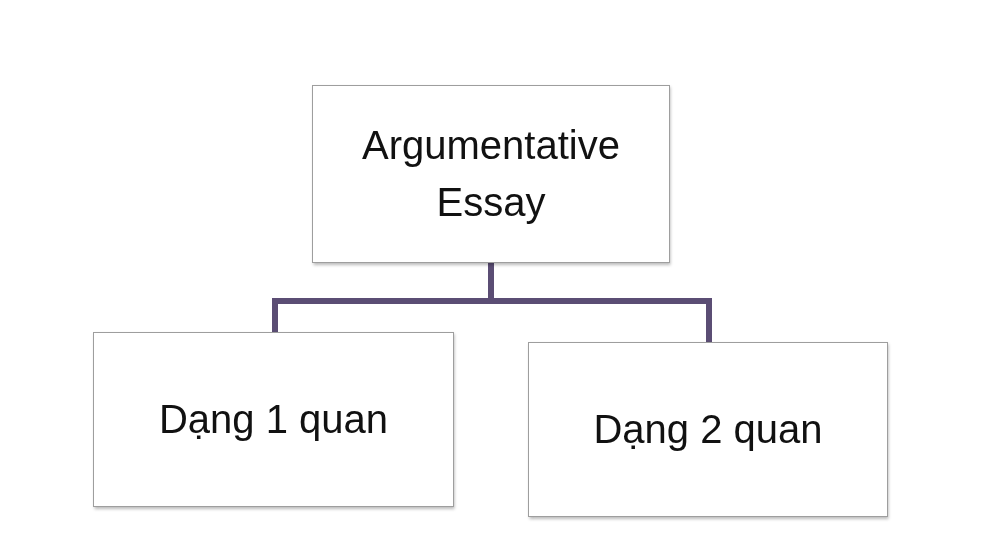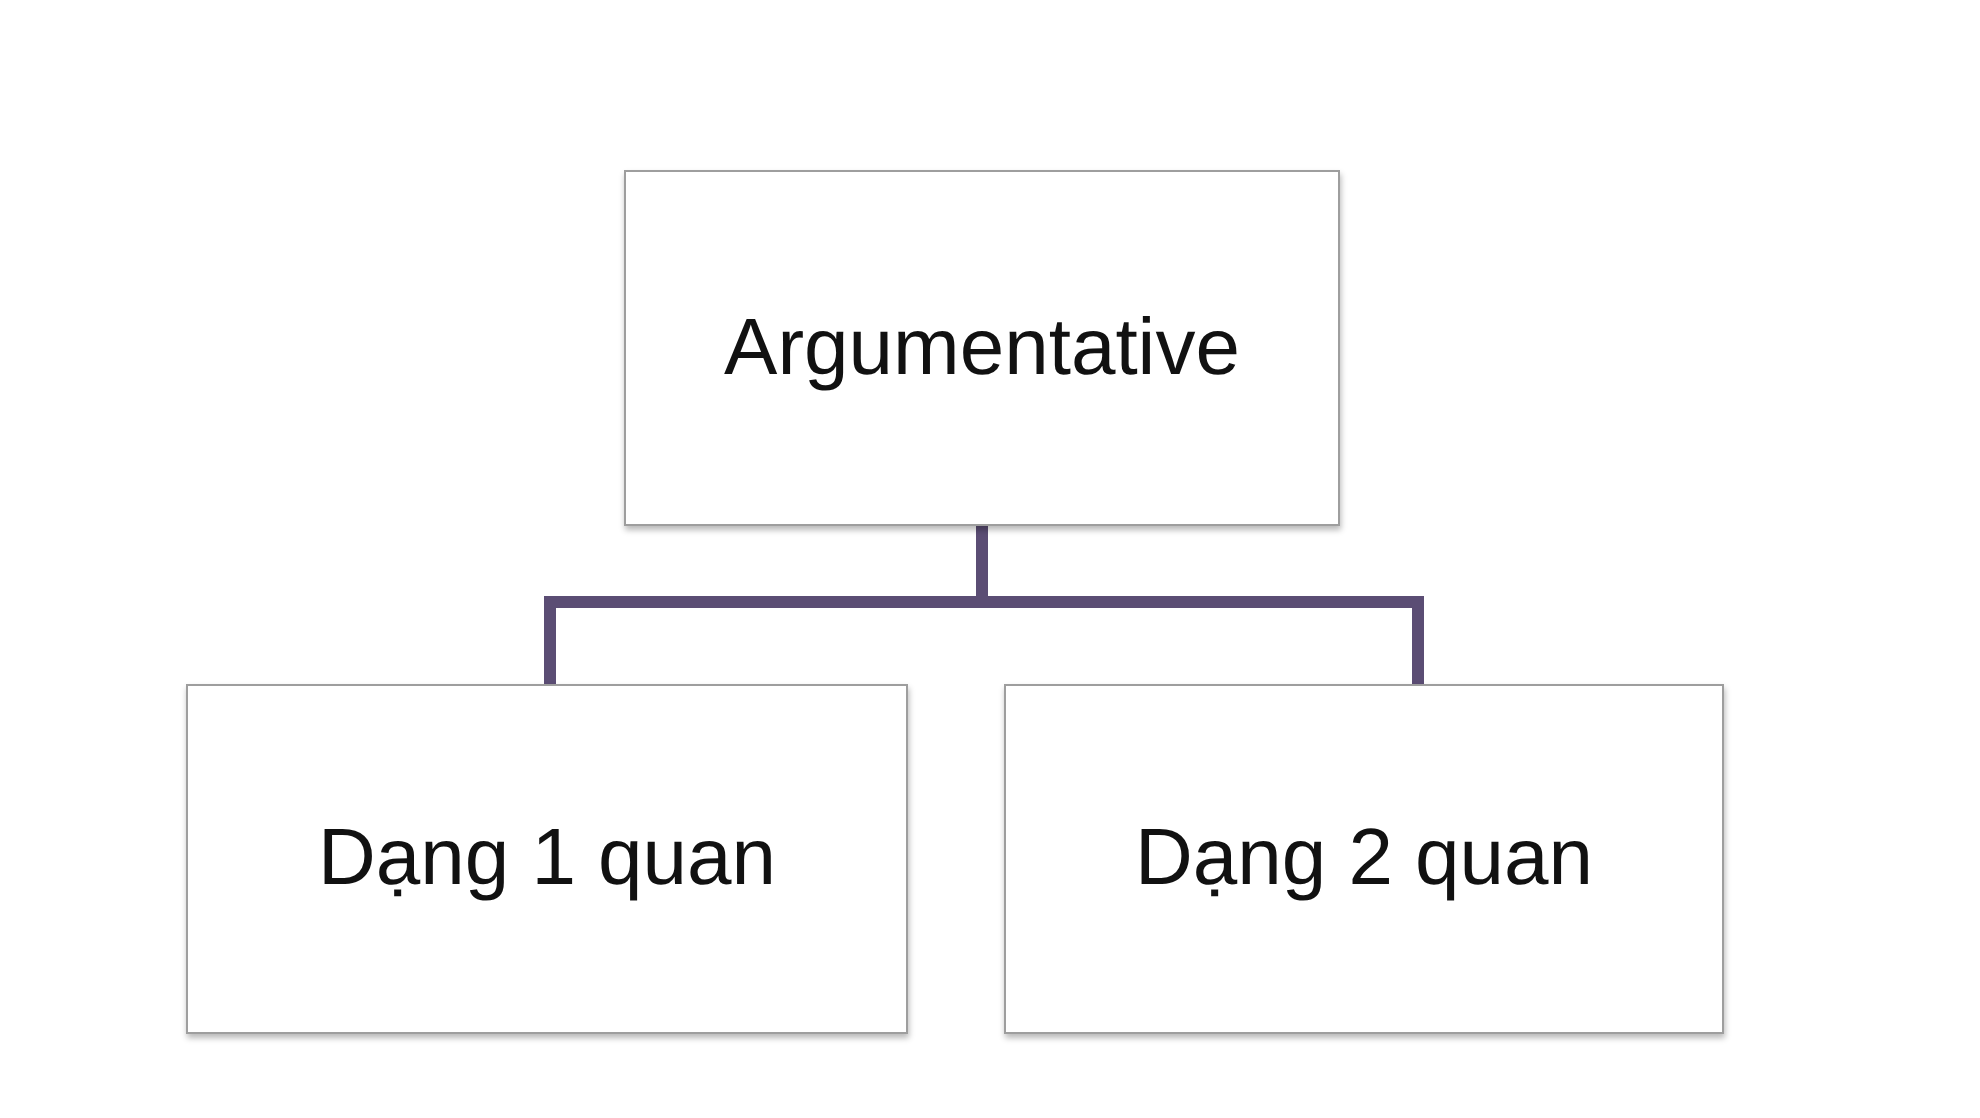--- a/index.html
+++ b/index.html
@@ -32,39 +32,40 @@
     justify-content: center;
     text-align: center;
     color: var(--text);
     font-size: 40px;
     line-height: 1.42;
     box-sizing: border-box;
     z-index: 2;
   }
   .node span { display: block; white-space: nowrap; }
   .node-root  { left: 312px; top:  85px; width: 358px; height: 178px; }
-  .node-left  { left:  93px; top: 342px; width: 361px; height: 175px; }
-  .node-right { left: 502px; top: 342px; width: 360px; height: 175px; }
+  .node-left  { left:  93px; top: 332px; width: 361px; height: 175px; }
+  .node-right { left: 528px; top: 342px; width: 360px; height: 175px; }
   .conn {
     position: absolute;
     background: var(--connector);
     z-index: 1;
   }
   .conn-stem       { left: 488px; top: 262px; width:   6px; height: 42px; }
   .conn-horizontal { left: 272px; top: 298px; width: 440px; height:  6px; }
   .conn-drop-left  { left: 272px; top: 298px; width:   6px; height: 46px; }
   .conn-drop-right { left: 706px; top: 298px; width:   6px; height: 46px; }
 </style>
 </head>
 <body>
 
 <div class="canvas">
 
   <div class="node node-root">
     <span>Argumentative</span>
+    <span>Essay</span>
   </div>
 
   <div class="conn conn-stem"></div>
   <div class="conn conn-horizontal"></div>
   <div class="conn conn-drop-left"></div>
   <div class="conn conn-drop-right"></div>
 
   <div class="node node-left">
     <span>Dạng 1 quan</span>
   </div>

